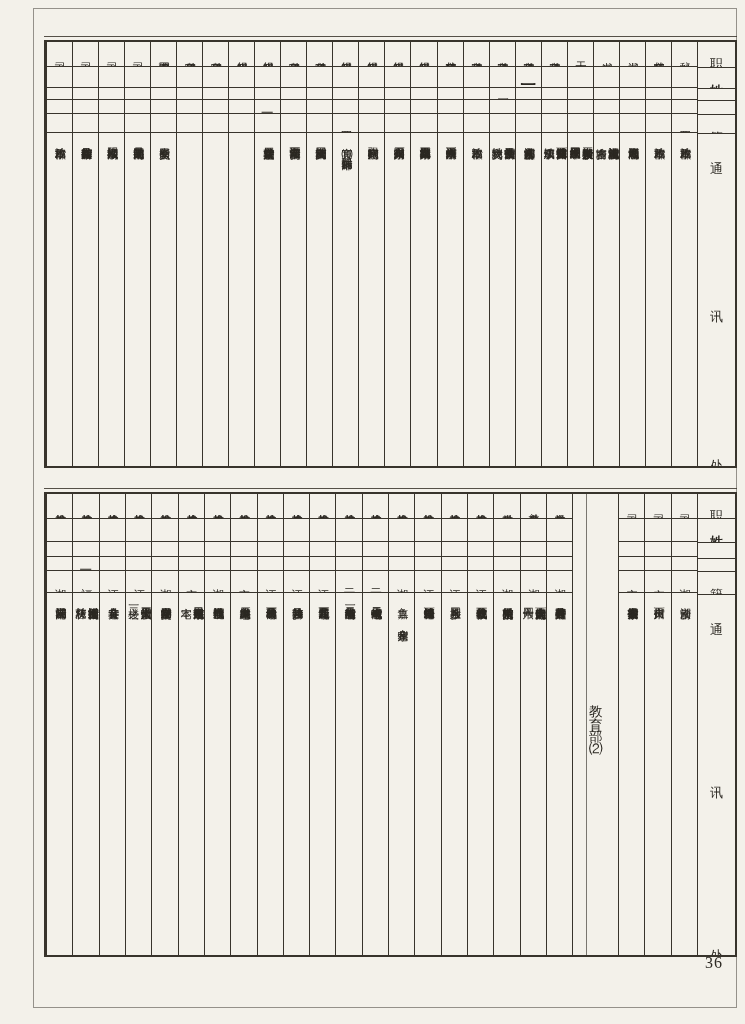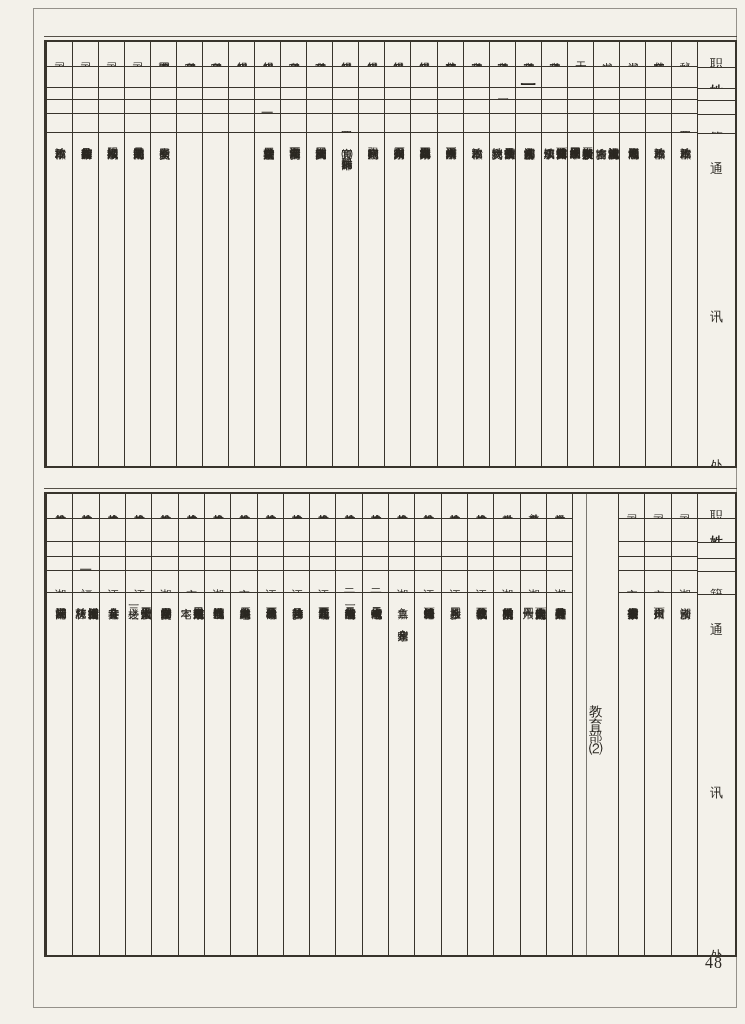--- a/index.html
+++ b/index.html
@@ -1121,13 +1121,13 @@
       </div>
       <div class="cell r-native">
         <span>湖南</span>
       </div>
       <div class="cell r-addr">
         <span>沅江南湖洲邮局转</span>
       </div>
     </div>
   </div>
 
-<div class="page-num">48</div>
+<div class="page-num">36</div>
 
 </body></html>

